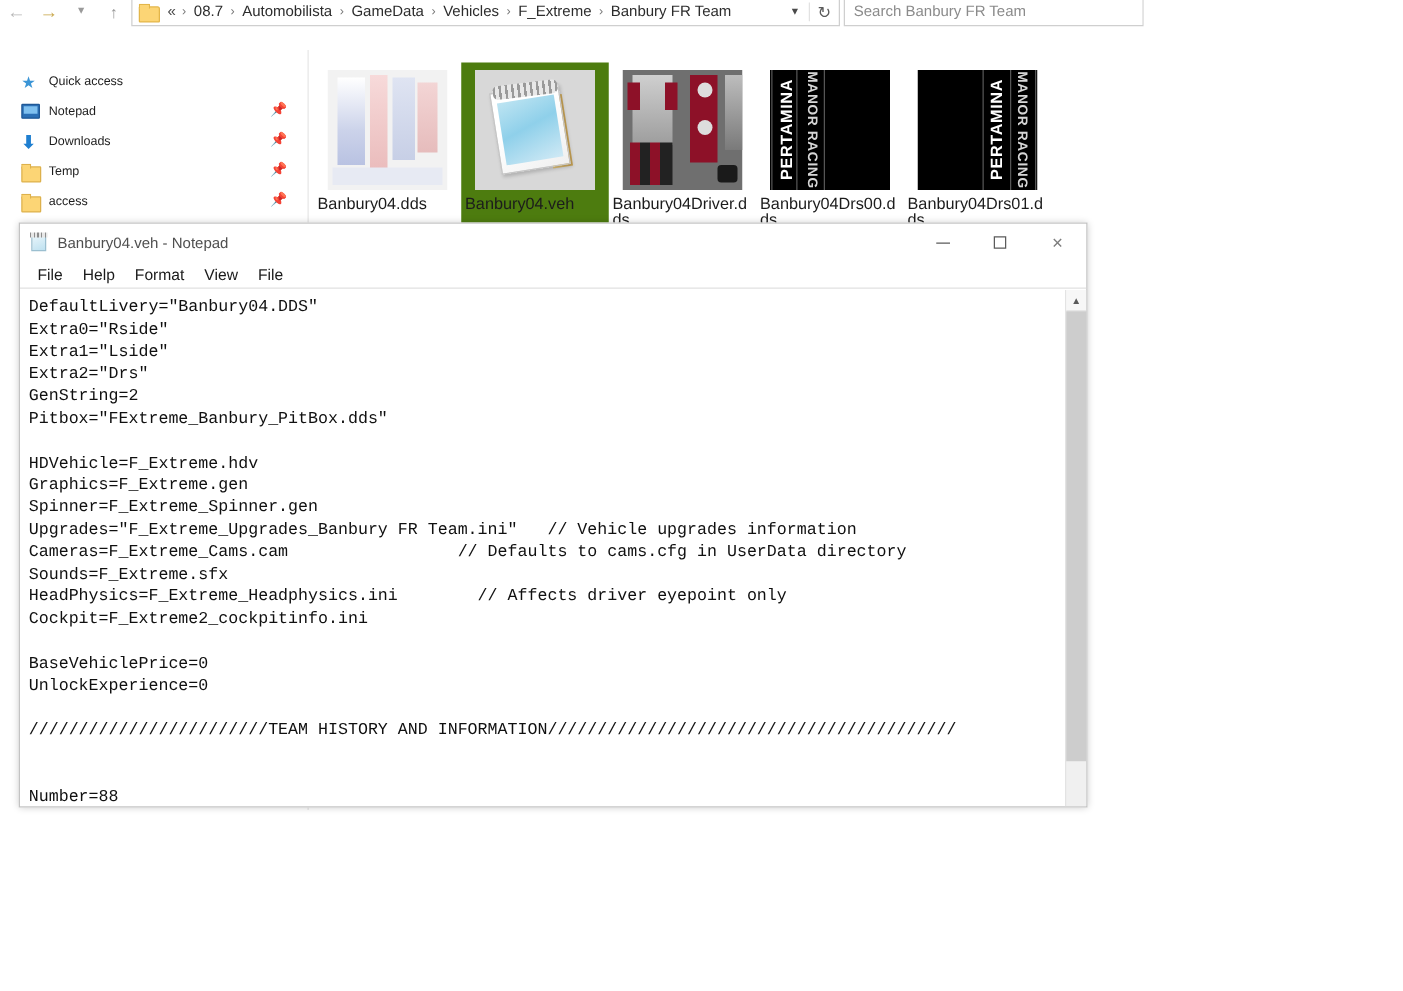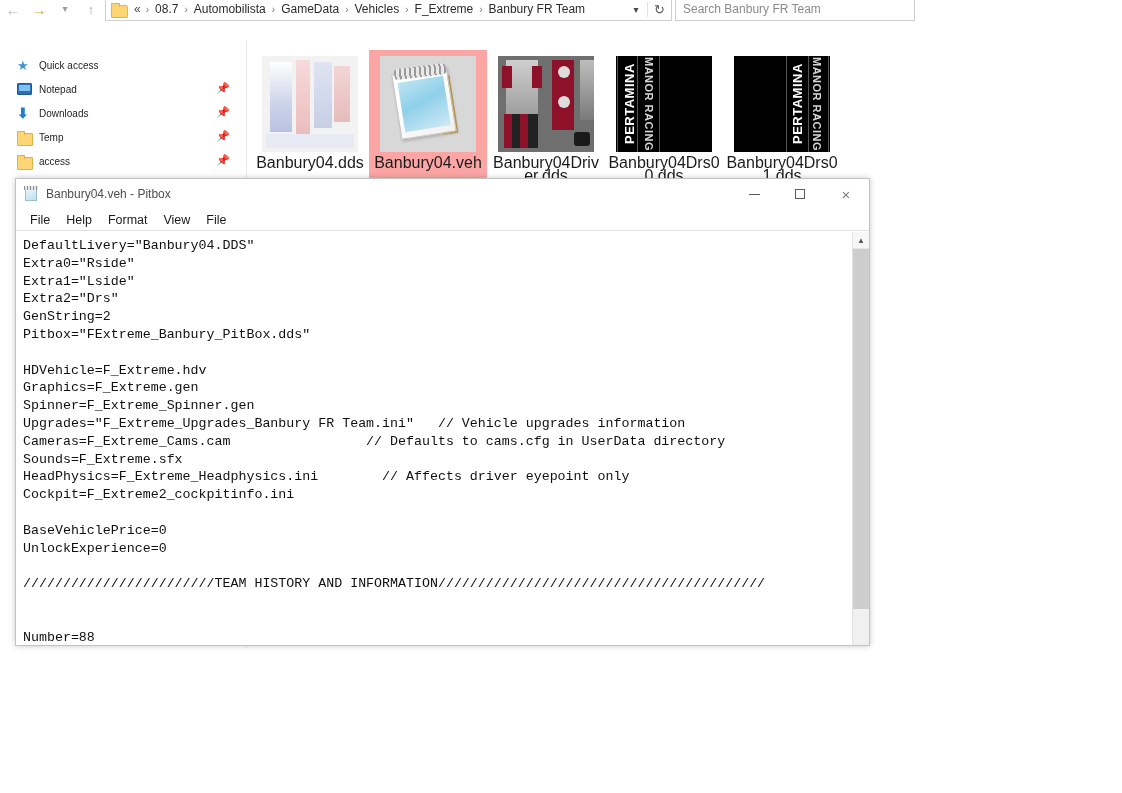--- a/index.html
+++ b/index.html
@@ -102,27 +102,27 @@
   }
 
   .filegrid {
     flex: 1; background: #ffffff; padding: 10px 0 0 4px;
     display: flex; flex-wrap: wrap; align-content: flex-start;
   }
   .tile {
     width: 118px; height: 146px; flex: none; display: flex; flex-direction: column;
     align-items: center; padding-top: 6px;
   }
-  .tile.selected { background: #fca5a5; }
+  .tile.selected { background: #4d7c0f; }
   .thumb {
     width: 96px; height: 96px; margin-bottom: 4px; position: relative; overflow: hidden;
     display: flex; align-items: center; justify-content: center;
   }
   .tile-label {
-    font-size: 16px; color: #1c1c1c; text-align: center; line-height: 13px;
+    font-size: 13px; color: #1c1c1c; text-align: left; line-height: 13px;
     width: 112px; word-break: break-word;
   }
 
   
   .art-livery {
     width: 96px; height: 96px; background: #f2f2f2; position: relative;
   }
   .art-livery .w1 { position:absolute; left:8px; top:6px; width:22px; height:70px;
       background: linear-gradient(180deg,#ffffff 0%,#ccd3ea 60%,#b9c2e2 100%); }
   .art-livery .w2 { position:absolute; left:34px; top:4px; width:14px; height:84px;
@@ -483,21 +483,21 @@
     </div>
   </div>
 
   <div class="notepad">
 
     <div class="np-title">
       <div class="np-ticon">
         <span class="pad"></span>
           <span class="sp"></span>
       </div>
-      <div class="np-ttext">Banbury04.veh - Pitbox</div>
+      <div class="np-ttext">Banbury04.veh - Notepad</div>
       <div class="np-wbtns">
         <div class="np-wbtn">
             <span class="min"></span>
           </div>
         <div class="np-wbtn">
             <span class="max"></span>
           </div>
         <div class="np-wbtn close">×</div>
       </div>
     </div>

